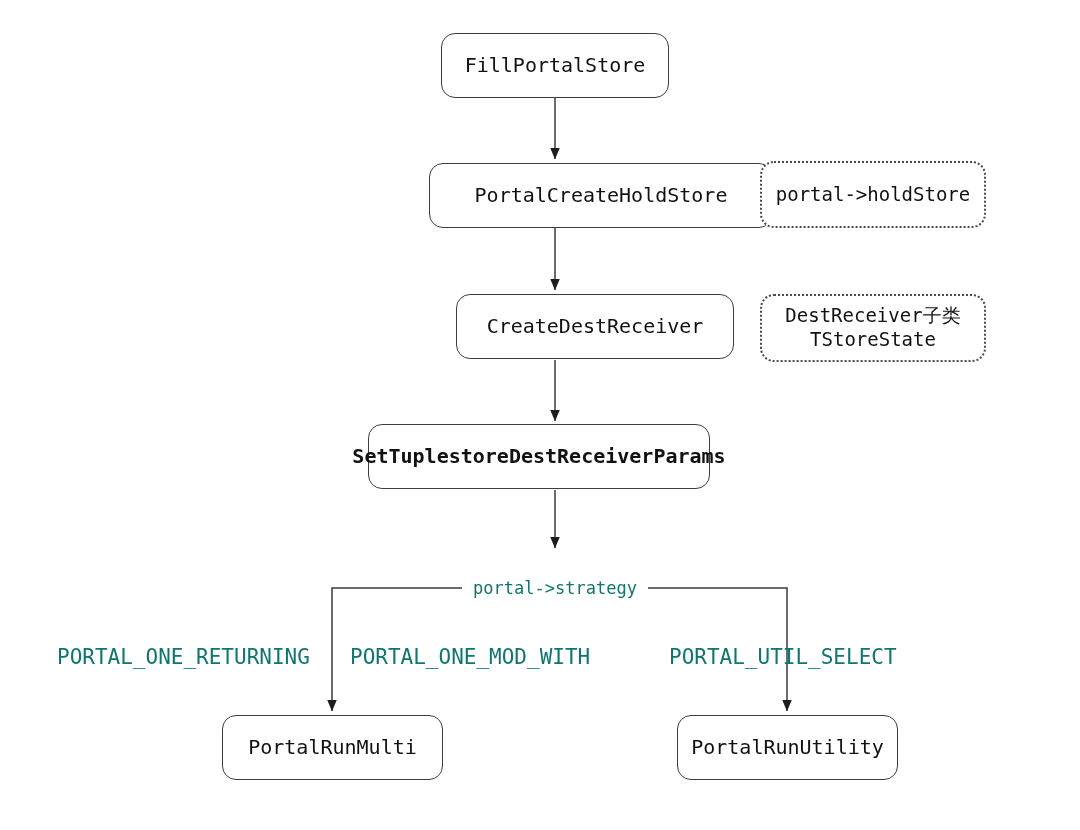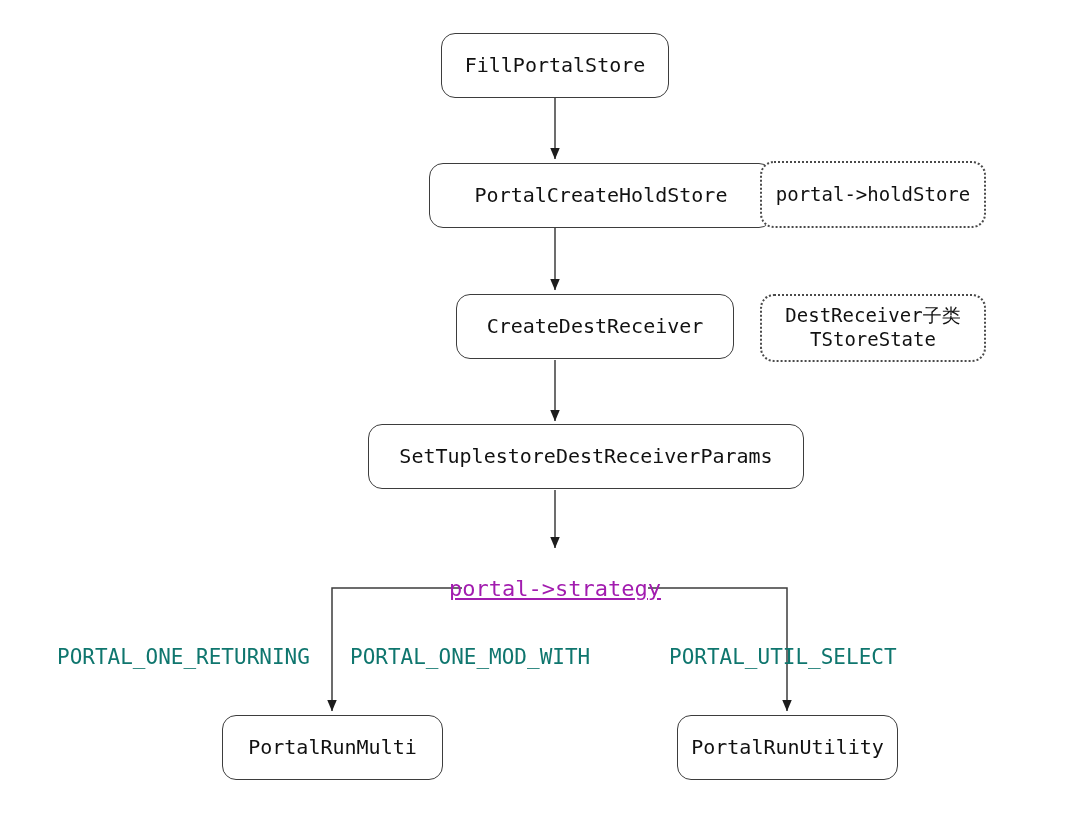--- a/index.html
+++ b/index.html
@@ -74,26 +74,25 @@
   .diamond-label {
     position: absolute;
     left: 0;
     top: 0;
     width: 100%;
     height: 100%;
     display: flex;
     align-items: center;
     justify-content: center;
     font-family: "DejaVu Sans Mono", "Liberation Mono", monospace;
-    font-size: 22px;
-    color: #a21caf;
+    font-size: 17px;
+    color: #0f766e;
     white-space: nowrap;
     background: #ffffff;
     pointer-events: none;
-    text-decoration: underline;
   }
 
   .edge-label {
     position: absolute;
     font-family: "DejaVu Sans Mono", "Liberation Mono", monospace;
     font-size: 21px;
     color: #0f766e;
     white-space: nowrap;
     background: transparent;
     z-index: 5;
@@ -127,21 +126,21 @@
   </div>
 
   <div class="node" style="left:429px; top:163px; width:344px; height:65px;">
     <span>PortalCreateHoldStore</span>
   </div>
 
   <div class="node" style="left:416px; top:294px; width:278px; height:65px;margin-left:40px;">
     <span>CreateDestReceiver</span>
   </div>
 
-  <div class="node" style="left:368px; top:424px; width:436px; height:65px;">
+  <div class="node" style="left:368px; top:424px; width:342px; height:65px;font-weight:bold;">
     <span>SetTuplestoreDestReceiverParams</span>
   </div>
 
   <div class="node" style="left:222px; top:715px; width:221px; height:65px;">
     <span>PortalRunMulti</span>
   </div>
 
   <div class="node" style="left:677px; top:715px; width:221px; height:65px;">
     <span>PortalRunUtility</span>
   </div>

